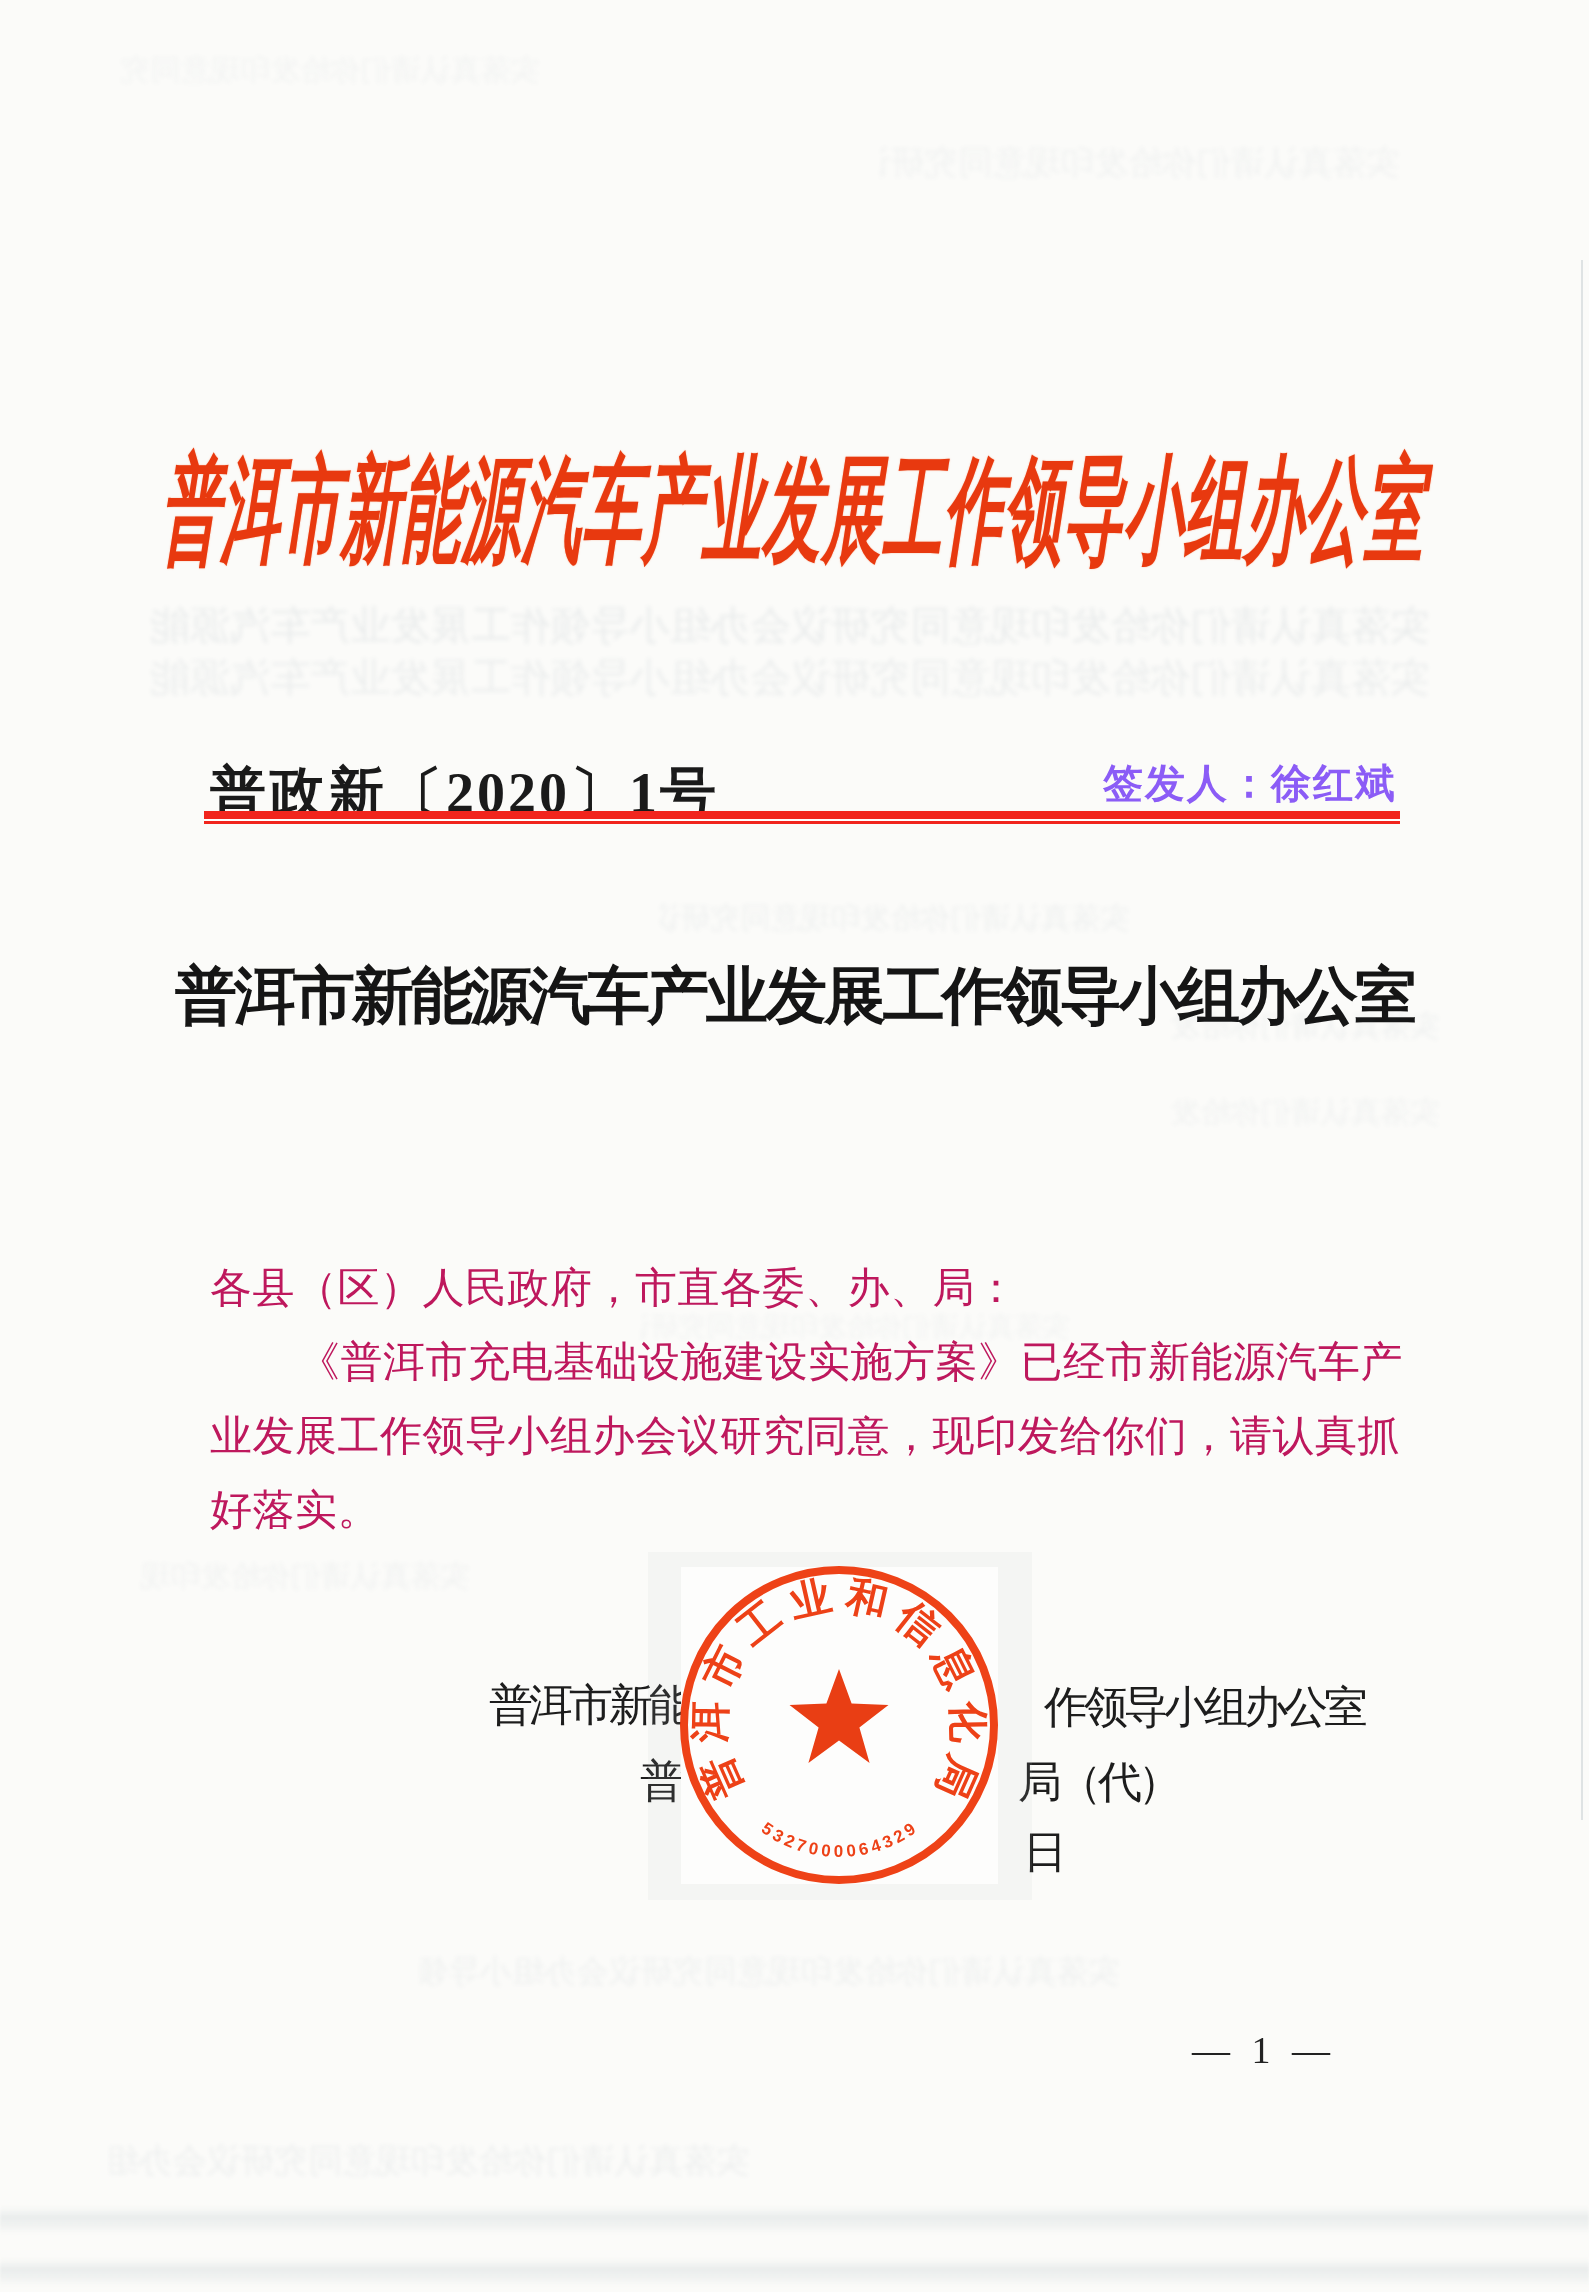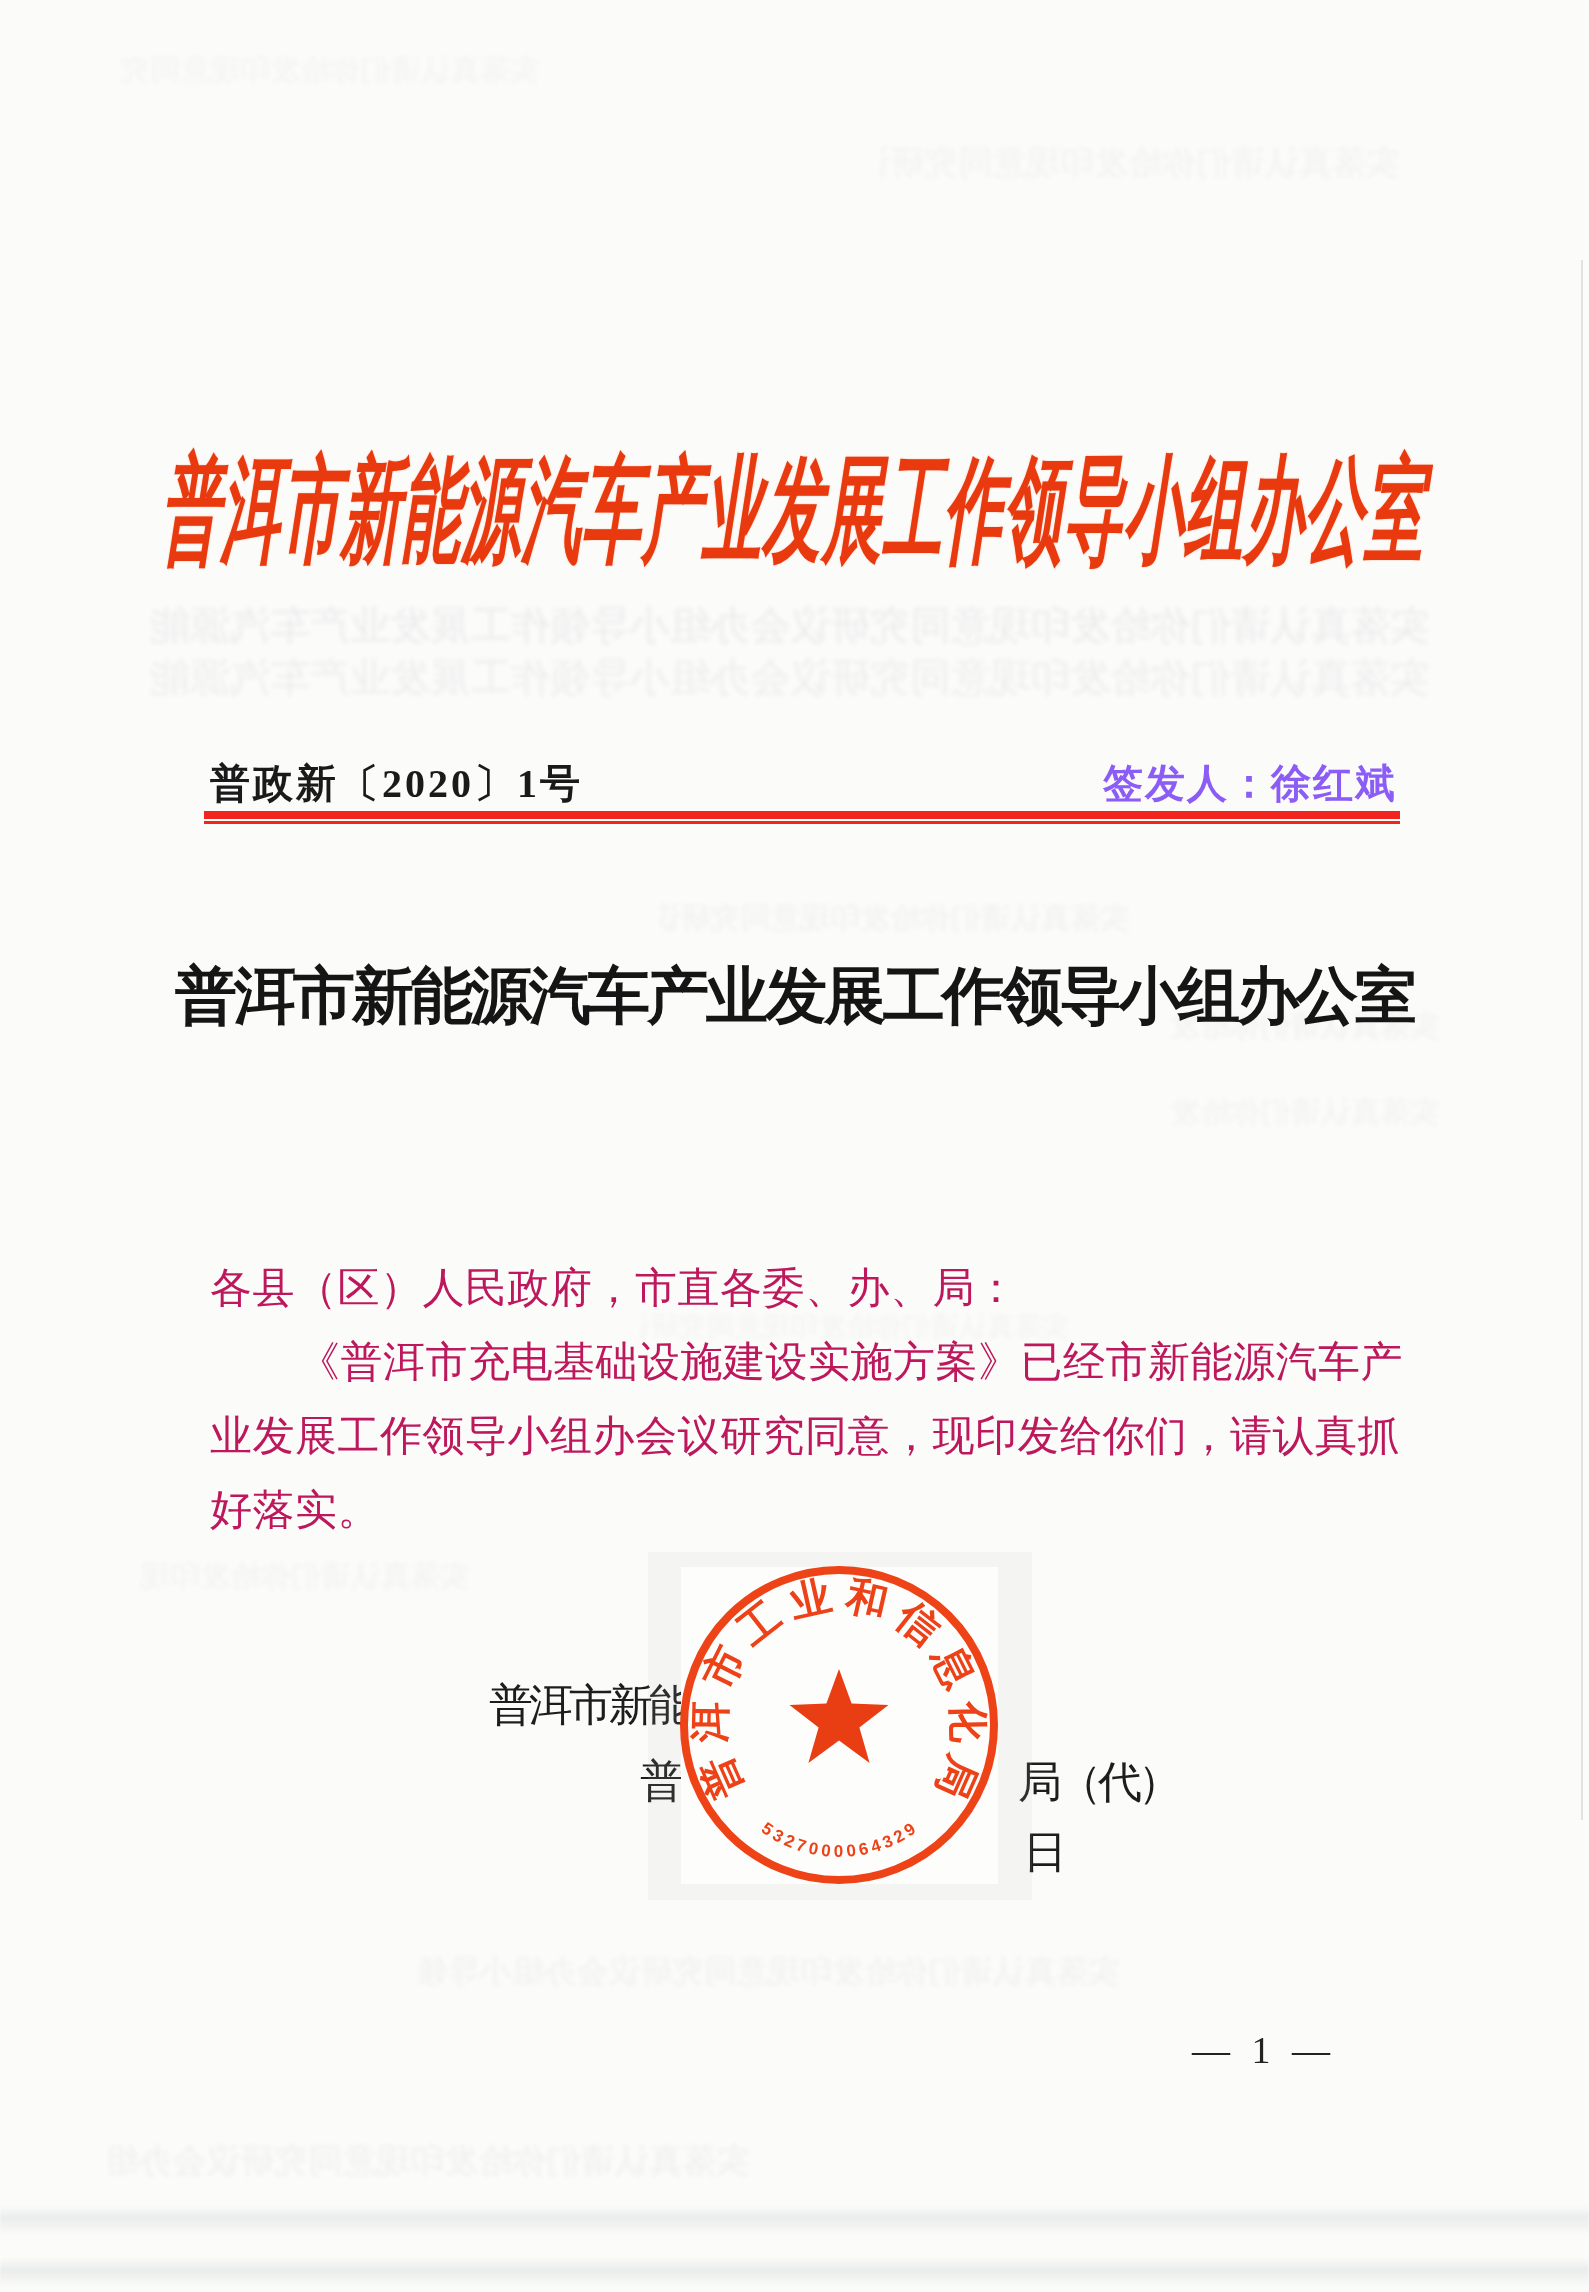--- a/index.html
+++ b/index.html
@@ -20,21 +20,21 @@
     font-size:116px;line-height:130px;
     font-weight:bold;font-style:italic;
     letter-spacing:2px;
     color:#e8390f;
     text-shadow:0 0 2px rgba(243,94,38,.55);
   }
   
   .docline{position:absolute;top:756px;left:0;width:100%;height:44px;}
   .doc-number{
     position:absolute;left:210px;top:0;
-    font-size:40px;font-weight:bold;letter-spacing:3px;
+    font-size:56px;font-weight:bold;letter-spacing:3px;
     color:#1a1a1a;white-space:nowrap;
   }
   .doc-signer{
     position:absolute;right:192px;top:0;
     font-size:40px;font-weight:bold;letter-spacing:2px;
     color:#8b5cf6;white-space:nowrap;
   }
   
   .red-rule{
     position:absolute;left:204px;top:811px;width:1196px;height:13px;
@@ -130,20 +130,21 @@
   <div class="doc-title">
     <div>普洱市新能源汽车产业发展工作领导小组办公室</div>
   </div>
 
   <div class="bodyline" style="left:210px;top:1262px;">各县（区）人民政府，市直各委、办、局：</div>
   <div class="bodyline" style="left:210px;top:1410px;">业发展工作领导小组办会议研究同意，现印发给你们，请认真抓</div>
   <div class="bodyline" style="left:298px;top:1336px;">《普洱市充电基础设施建设实施方案》已经市新能源汽车产</div>
   <div class="bodyline" style="left:210px;top:1484px;">好落实。</div>
 
   <div class="sig" style="left:442px;top:1680px;">普洱市新能源</div>
+  <div class="sig" style="left:997px;top:1682px;">作领导小组办公室</div>
   <div class="sig" style="left:593px;top:1756px;">普洱市</div>
   <div class="sig" style="left:971px;top:1757px;">局（代）</div>
   <div class="sig" style="left:663px;top:1826px;">2</div>
   <div class="sig" style="left:976px;top:1827px;">日</div>
 
   <div class="seal-halo"></div>
   <div class="seal-backing"></div>
   <svg class="seal" viewBox="0 0 322 322" xmlns="http://www.w3.org/2000/svg">
     <defs>
       <path id="sealArcTop" d="M 66.8,227 A 115,115 0 1 1 255.2,227" fill="none"></path>

